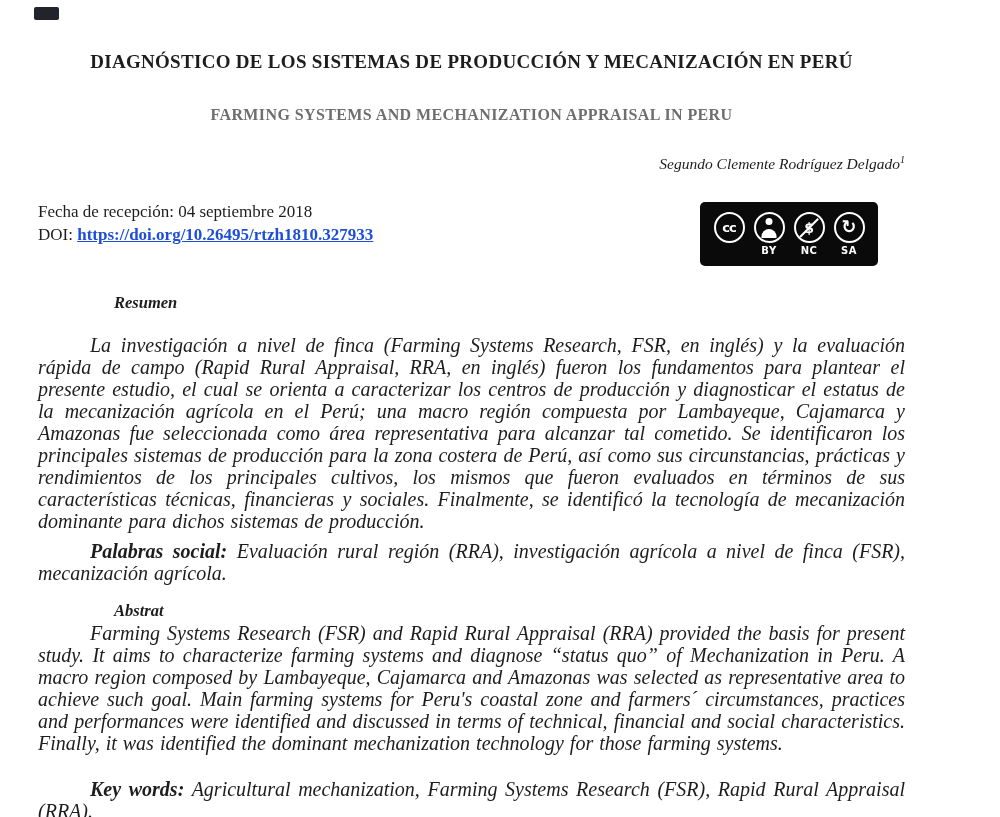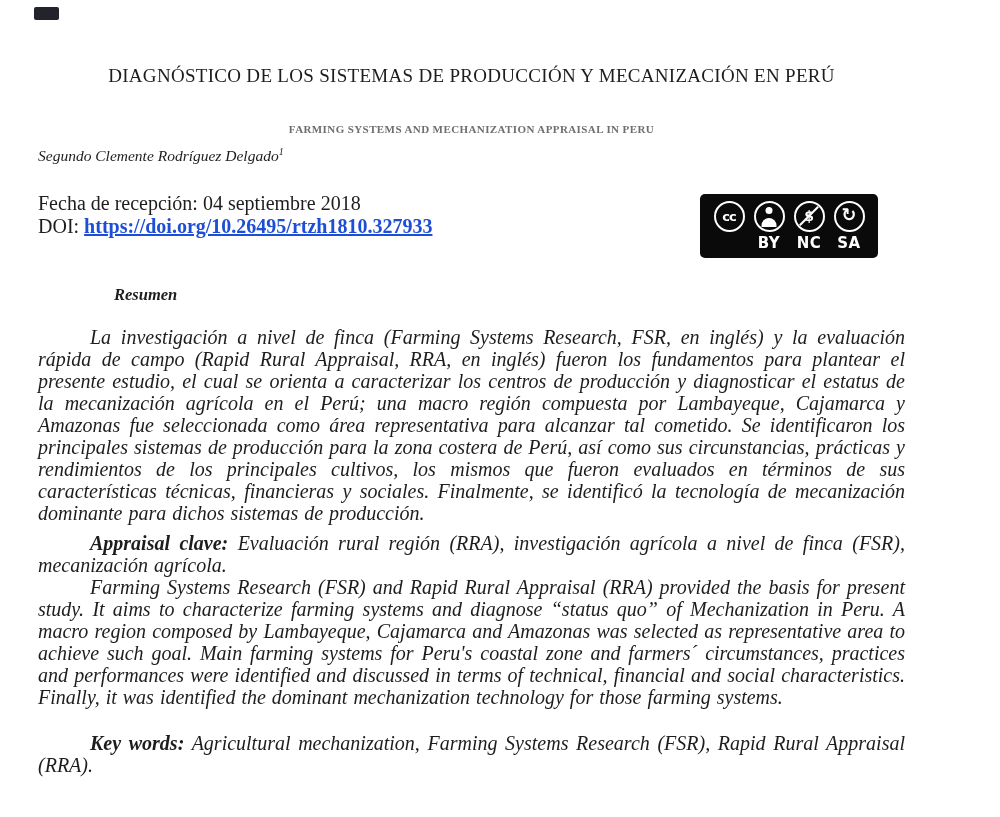--- a/index.html
+++ b/index.html
@@ -12,39 +12,39 @@
     overflow: hidden;
   }
   .artifact {
     position: absolute; left: 34px; top: 7px;
     width: 25px; height: 13px;
     background: #23232b; border-radius: 2px;
   }
   .content { padding: 46px 95px 0 38px; }
 
   .title-es {
-    font-size: 19px; font-weight: normal; text-align: center;
-    letter-spacing: 0.3px; line-height: 24px; margin: 18px;
+    font-size: 19px; font-weight: bold; text-align: center;
+    letter-spacing: 0.3px; line-height: 24px; margin: 4px;
   }
   .title-en {
-    font-size: 11px; font-weight: bold; text-align: center;
+    font-size: 16px; font-weight: bold; text-align: center;
     color: #6e6e6e; letter-spacing: 0.4px;
     margin: 30px 0 0 0; line-height: 22px;
   }
   .authors {
-    text-align: left;
+    margin-top: 22px; text-align: right;
     font-style: italic; font-size: 15.5px; line-height: 24px;
   }
   .authors sup { font-size: 10px; }
 
   .meta-row {
     margin-top: 24px;
     display: flex; justify-content: space-between; align-items: flex-start;
   }
-  .meta-line { font-size: 20px; line-height: 23px; }
+  .meta-line { font-size: 17px; line-height: 23px; }
   .doi-link { color: #1d4ed8; font-weight: bold; text-decoration: underline; }
 
   .cc-badge {
     width: 178px; height: 64px; background: #0a0a0a;
     border-radius: 5px; margin-right: 27px; margin-top: 2px;
     display: flex; flex-direction: column;
     justify-content: center; align-items: center;
     padding: 3px 6px; box-sizing: border-box;
   }
   .cc-icons { display: flex; }
@@ -80,21 +80,21 @@
     width: 2px; height: 26px; background: #ffffff;
     transform: translate(-50%,-50%) rotate(45deg);
   }
   .cc-sa {
     font-family: "DejaVu Sans", sans-serif; font-weight: bold;
     font-size: 18px; line-height: 1; padding-bottom: 2px;
   }
   .cc-labels { display: flex; margin-top: 2px; }
   .cc-labels .cc-cell {
     color: #ffffff; font-family: "DejaVu Sans", sans-serif;
-    font-size: 15px; font-weight: bold; letter-spacing: 0.5px;
+    font-size: 10px; font-weight: bold; letter-spacing: 0.5px;
     justify-content: center;
   }
 
   .section-heading {
     font-weight: bold; font-style: italic;
     font-size: 16.5px; line-height: 22px;
     margin: 26px 0 0 76px;
   }
   .section-heading.mt-16 { margin-top: 16px; }
   .body-para {
@@ -158,24 +158,25 @@
         <span class="cc-cell">SA</span>
       </div>
     </div>
   </div>
 
   <p class="section-heading">Resumen</p>
 
   <p class="body-para mt-20">La investigación a nivel de finca (Farming Systems Research, FSR, en inglés) y la evaluación rápida de campo (Rapid Rural Appraisal, RRA, en inglés) fueron los fundamentos para plantear el presente estudio, el cual se orienta a caracterizar los centros de producción y diagnosticar el estatus de la mecanización agrícola en el Perú; una macro región compuesta por Lambayeque, Cajamarca y Amazonas fue seleccionada como área representativa para alcanzar tal cometido. Se identificaron los principales sistemas de producción para la zona costera de Perú, así como sus circunstancias, prácticas y rendimientos de los principales cultivos, los mismos que fueron evaluados en términos de sus características técnicas, financieras y sociales. Finalmente, se identificó la tecnología de mecanización dominante para dichos sistemas de producción.</p>
 
   <p class="body-para mt-8">
-    <b class="kw-label">Appraisal clave:</b>
+    <b class="kw-label">Palabras social:</b>
     <span>Evaluación rural región (RRA), investigación agrícola a nivel de finca (FSR), mecanización agrícola.</span>
   </p>
 
+  <p class="section-heading mt-16">Abstrat</p>
 
   <p class="body-para">Farming Systems Research (FSR) and Rapid Rural Appraisal (RRA) provided the basis for present study. It aims to characterize farming systems and diagnose “status quo” of Mechanization in Peru. A macro region composed by Lambayeque, Cajamarca and Amazonas was selected as representative area to achieve such goal. Main farming systems for Peru's coastal zone and farmers´ circumstances, practices and performances were identified and discussed in terms of technical, financial and social characteristics. Finally, it was identified the dominant mechanization technology for those farming systems.</p>
 
   <p class="body-para mt-24">
     <b class="kw-label">Key words:</b>
     <span>Agricultural mechanization, Farming Systems Research (FSR), Rapid Rural Appraisal (RRA).</span>
   </p>
 
 </main>
 

